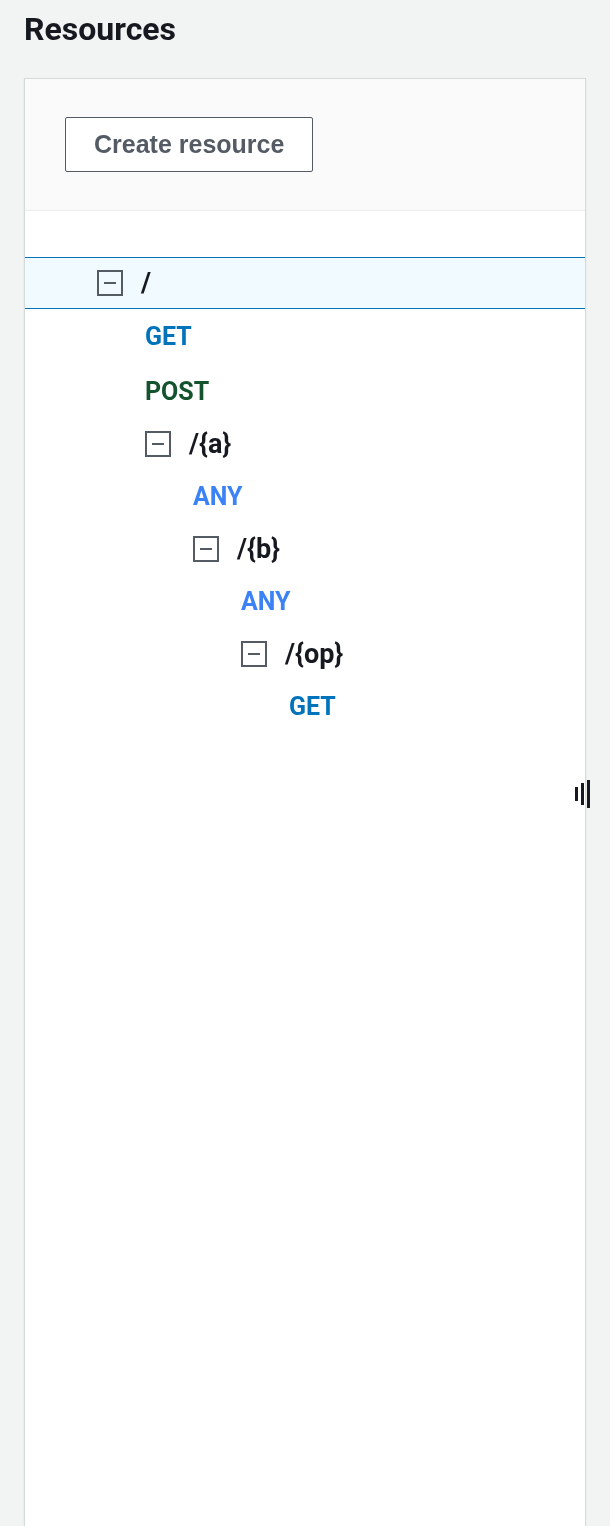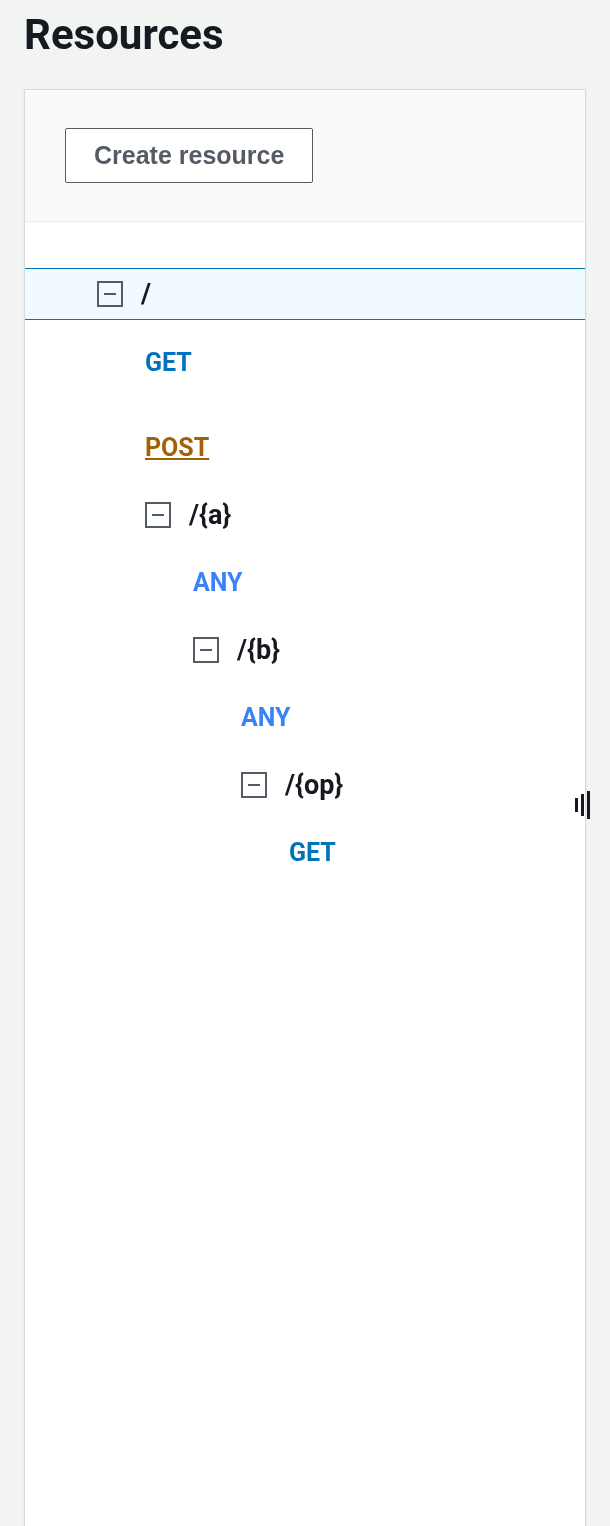--- a/index.html
+++ b/index.html
@@ -8,21 +8,21 @@
       padding: 0;
     }
     body {
       font-family: -apple-system, BlinkMacSystemFont, "Segoe UI", Roboto, "Helvetica Neue", Arial, sans-serif;
       background: #f2f3f3;
       width: 610px;
       height: 1526px;
       padding: 0;
     }
     .page-title {
-      font-size: 42px;
+      font-size: 32px;
       font-weight: 700;
       color: #16191f;
       padding: 10px 24px 30px 24px;
     }
     .panel {
       background: #ffffff;
       margin: 0 24px;
       border: 1px solid #d5dbdb;
       box-shadow: 0 1px 1px 0 rgba(0,28,36,0.15);
       height: 1521px;
@@ -78,27 +78,27 @@
       width: 12px;
       height: 2.5px;
       background: #545b64;
     }
     .resource-label {
       font-weight: 700;
       color: #16191f;
       font-size: 27px;
     }
     .method-row {
-      padding: 28px 0;
+      padding: 13px 0;
       font-weight: 700;
       font-size: 25px;
       cursor: pointer;
     }
     .method-get { color: #0073bb; }
-    .method-post { color: #a16207; text-decoration: underline; }
+    .method-post { color: #14532d; }
     .method-any { color: #3b82f6; }
     .indent-0 { padding-left: 72px; }
     .indent-1 { padding-left: 120px; }
     .indent-2 { padding-left: 168px; }
     .indent-3 { padding-left: 216px; }
     .indent-4 { padding-left: 264px; }
     .drag-handle {
       position: absolute;
       right: -6px;
       top: 700px;

